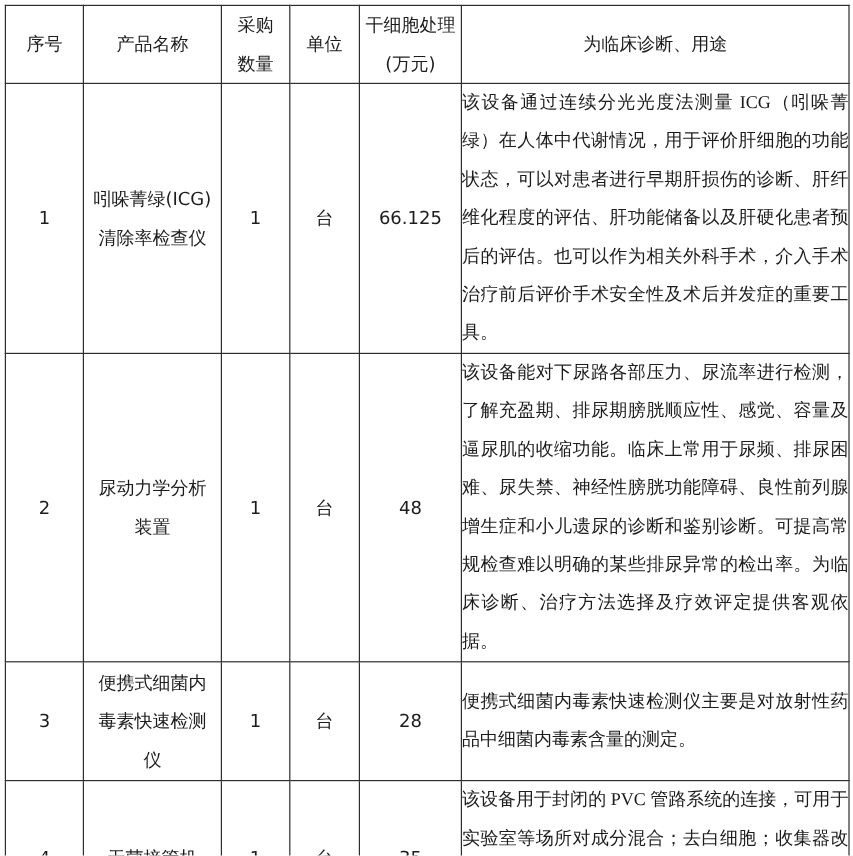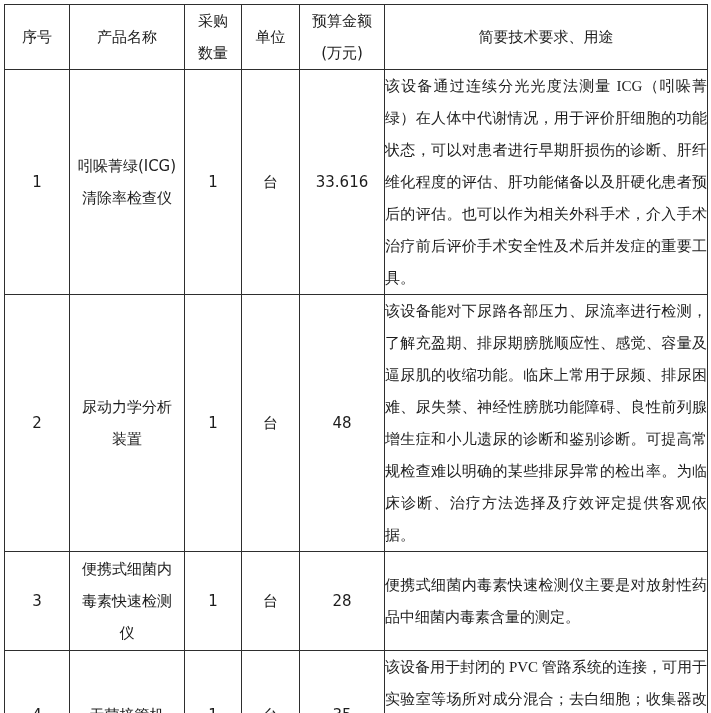--- a/index.html
+++ b/index.html
@@ -66,32 +66,32 @@
       <col style="width:85px">
       <col style="width:323px">
     </colgroup>
     <tbody>
       <tr class="row-header">
         <th class="cell-center">序号</th>
         <th class="cell-center">产品名称</th>
         <th class="cell-center">采购
 数量</th>
         <th class="cell-center">单位</th>
-        <th class="cell-center">预算金额
+        <th class="cell-center">干细胞处理
 (万元)</th>
-        <th class="cell-center">简要技术要求、用途</th>
+        <th class="cell-center">为临床诊断、用途</th>
       </tr>
 
       <tr class="row-1">
         <td class="cell-center">1</td>
         <td class="cell-center">吲哚菁绿(ICG)
 清除率检查仪</td>
         <td class="cell-center">1</td>
         <td class="cell-center">台</td>
-        <td class="cell-center">33.616</td>
+        <td class="cell-center">66.125</td>
         <td class="cell-desc">该设备通过连续分光光度法测量 ICG（吲哚菁绿）在人体中代谢情况，用于评价肝细胞的功能状态，可以对患者进行早期肝损伤的诊断、肝纤维化程度的评估、肝功能储备以及肝硬化患者预后的评估。也可以作为相关外科手术，介入手术治疗前后评价手术安全性及术后并发症的重要工具。</td>
       </tr>
 
       <tr class="row-2">
         <td class="cell-center">2</td>
         <td class="cell-center">尿动力学分析
 装置</td>
         <td class="cell-center">1</td>
         <td class="cell-center">台</td>
         <td class="cell-center">48</td>

